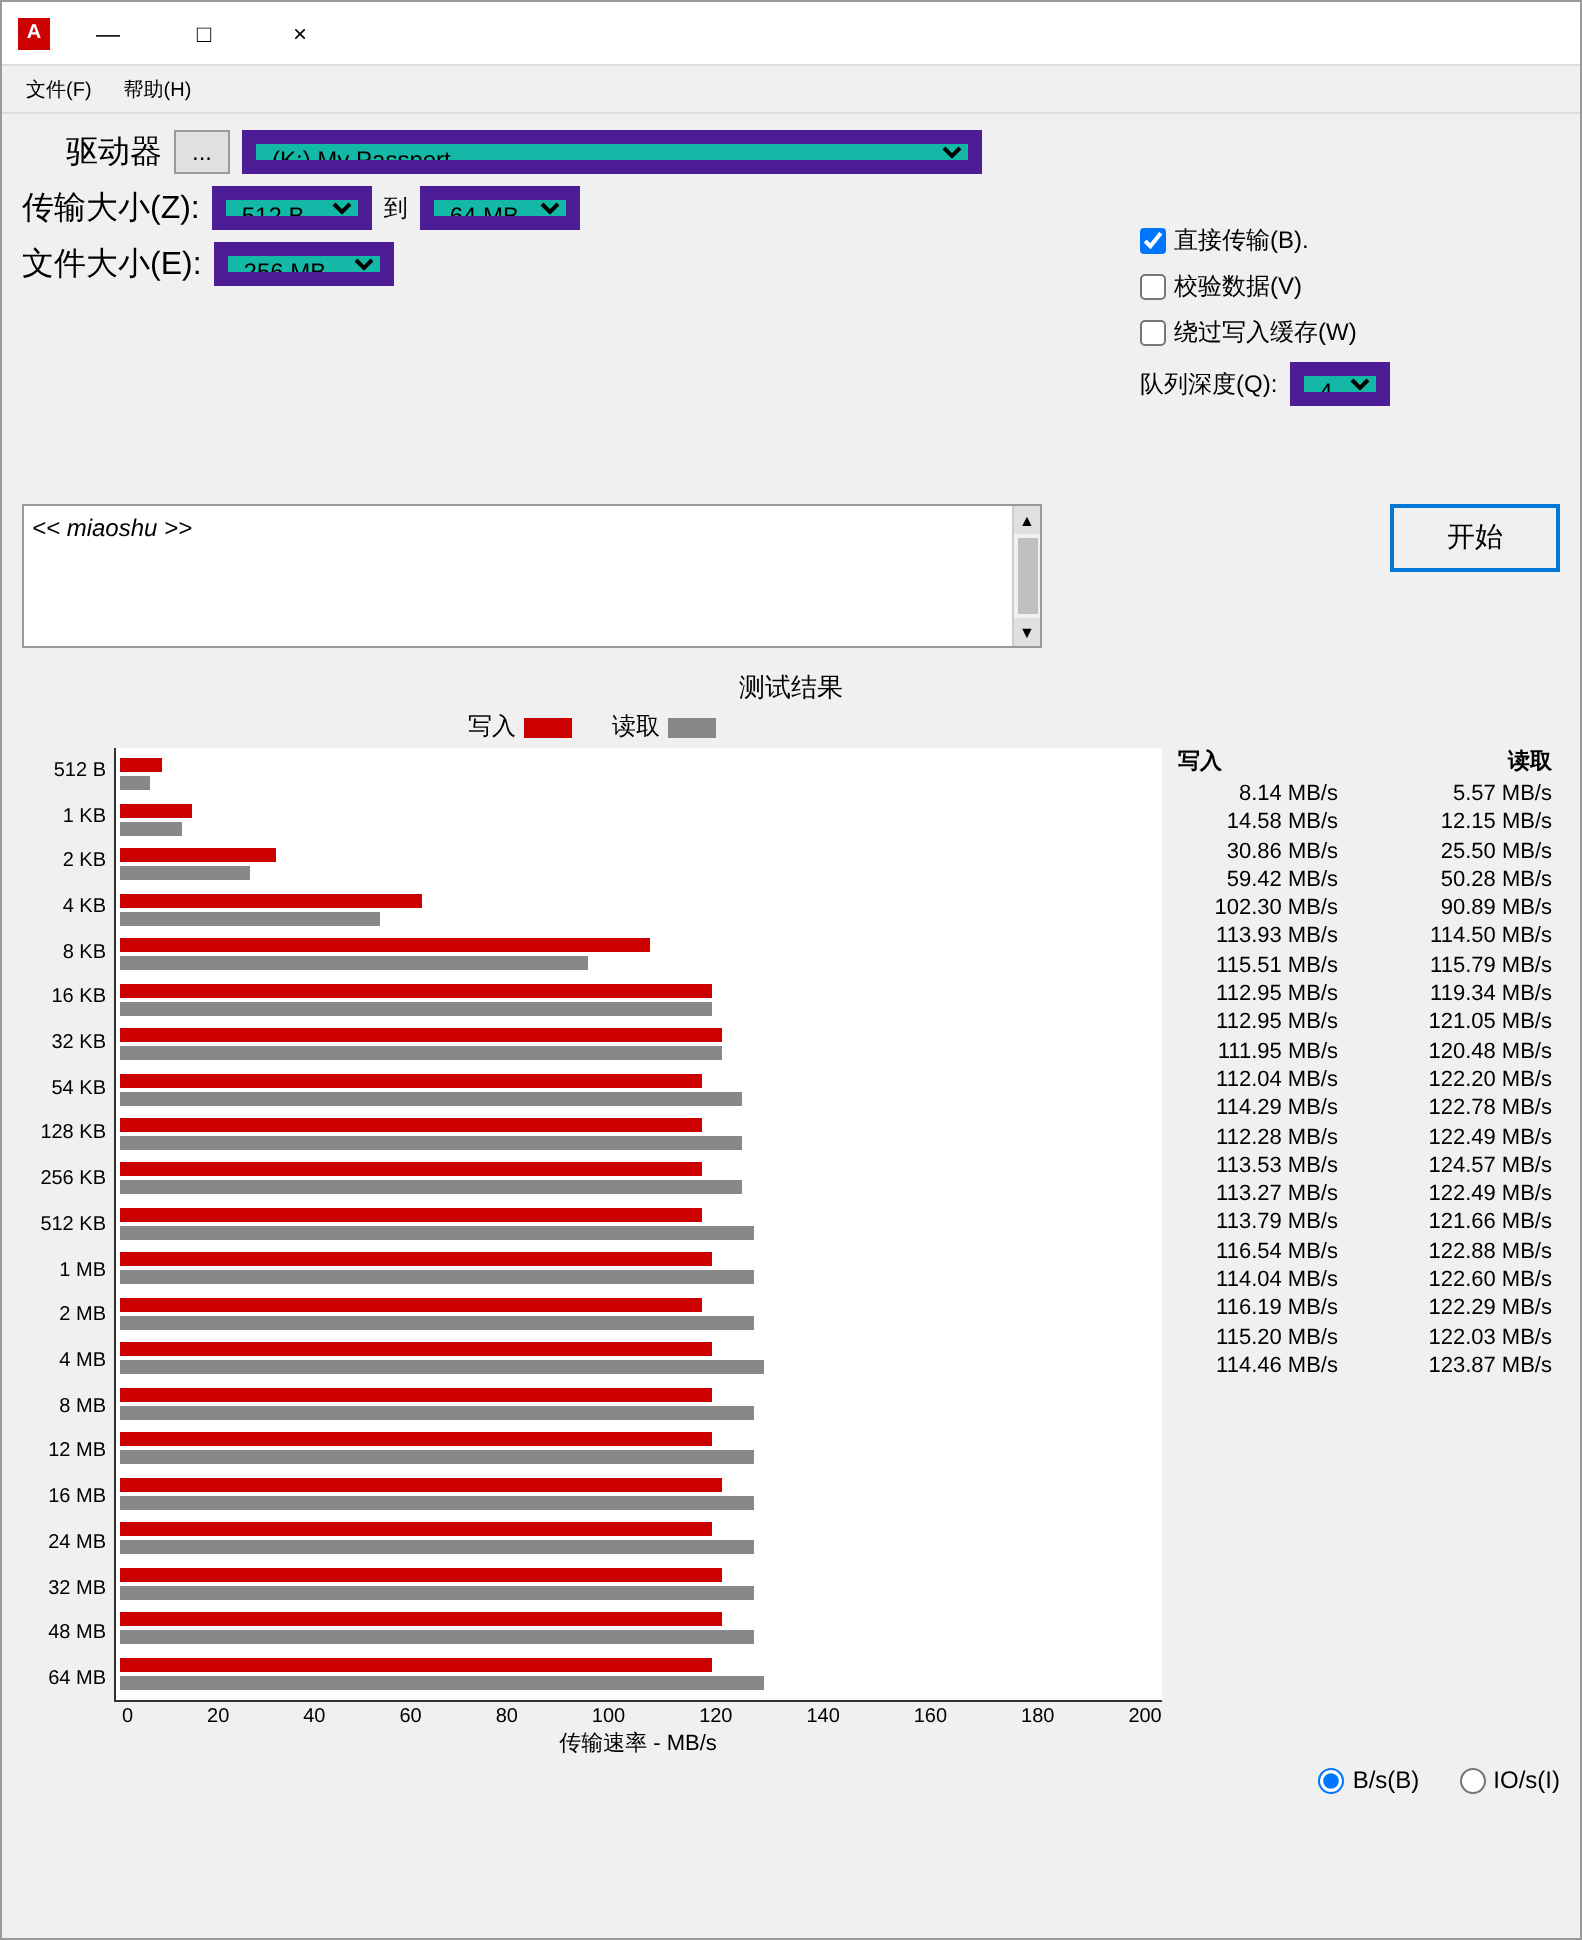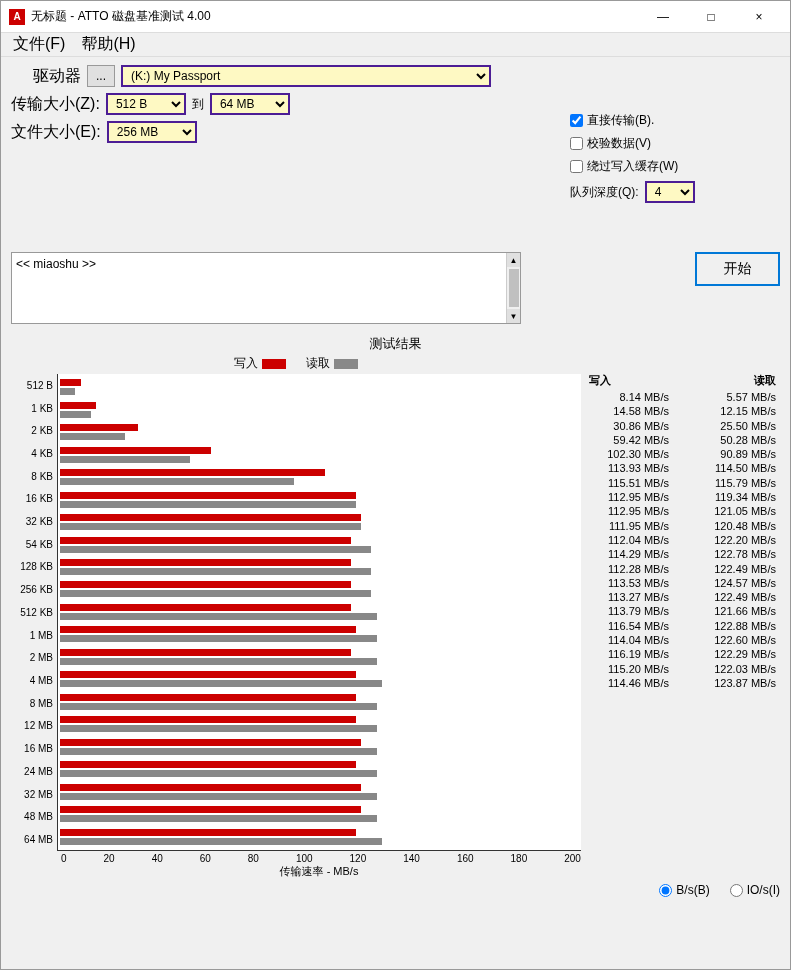--- a/index.html
+++ b/index.html
@@ -63,21 +63,21 @@
       background: #f0f0f0;
       height: 24px;
       display: flex;
       align-items: center;
       padding: 0 4px;
       border-bottom: 1px solid #ddd;
     }
     .menu-item {
       padding: 2px 8px;
       cursor: pointer;
-      font-size: 16px;
+      font-size: 10px;
     }
     .form-row {
       display: flex;
       align-items: center;
       gap: 6px;
     }
     .form-label {
       min-width: 70px;
       text-align: right;
       font-size: 16px;
@@ -86,22 +86,22 @@
       padding: 2px 8px;
       font-size: 12px;
       background: #e0e0e0;
       border: 1px solid #999;
       cursor: pointer;
       height: 22px;
     }
     select {
       font-size: 12px;
       height: 22px;
-      border: 2px solid #4c1d95;
-      background: #fef9c3;
+      border: 7px solid #4c1d95;
+      background: #14b8a6;
       padding: 0 4px;
     }
     .drive-select { width: 370px; }
     .size-select { width: 80px; }
     .file-select { width: 90px; }
     .checkbox-row {
       display: flex;
       align-items: center;
       gap: 4px;
     }
@@ -178,21 +178,20 @@
       gap: 6px;
     }
   </style>
 </head>
 <body>
 
 <div class="window">
 
   <div class="title-bar">
     <div class="title-icon">A</div>
-    <span class="title-text">无标题 - ATTO 磁盘基准测试 4.00</span>
     <div class="win-controls">
       <button class="win-btn">—</button>
       <button class="win-btn">□</button>
       <button class="win-btn close">×</button>
     </div>
   </div>
 
   <div class="menu-bar">
     <div class="menu-item">文件(F)</div>
     <div class="menu-item">帮助(H)</div>
@@ -244,21 +243,21 @@
       </div>
       <div class="queue-row">
         <span>队列深度(Q):</span>
         <select style="width:50px; font-size:12px; height:22px;">
           <option>4</option>
         </select>
       </div>
     </div>
 
     <div style="position:absolute; left:10px; top:195px; width:510px; height:72px; border:1px solid #999; background:white; padding:4px; font-size:12px; overflow:hidden; display:flex;">
-      <div style="flex:1;">&lt;&lt; miaoshu &gt;&gt;</div>
+      <div style="flex:1;font-style:italic;">&lt;&lt; miaoshu &gt;&gt;</div>
       <div class="scrollbar-v">
         <div class="scrollbar-arrow">▲</div>
         <div class="scrollbar-thumb"></div>
         <div class="scrollbar-arrow">▼</div>
       </div>
     </div>
 
     <div style="position:absolute; right:10px; top:195px; width:85px; height:34px; border:2px solid #0078d7; background:#f0f0f0; display:flex; align-items:center; justify-content:center; cursor:pointer; color:#000; font-size:14px;">开始</div>
 
     <div style="position:absolute; left:10px; top:278px; right:10px; bottom:60px;">

